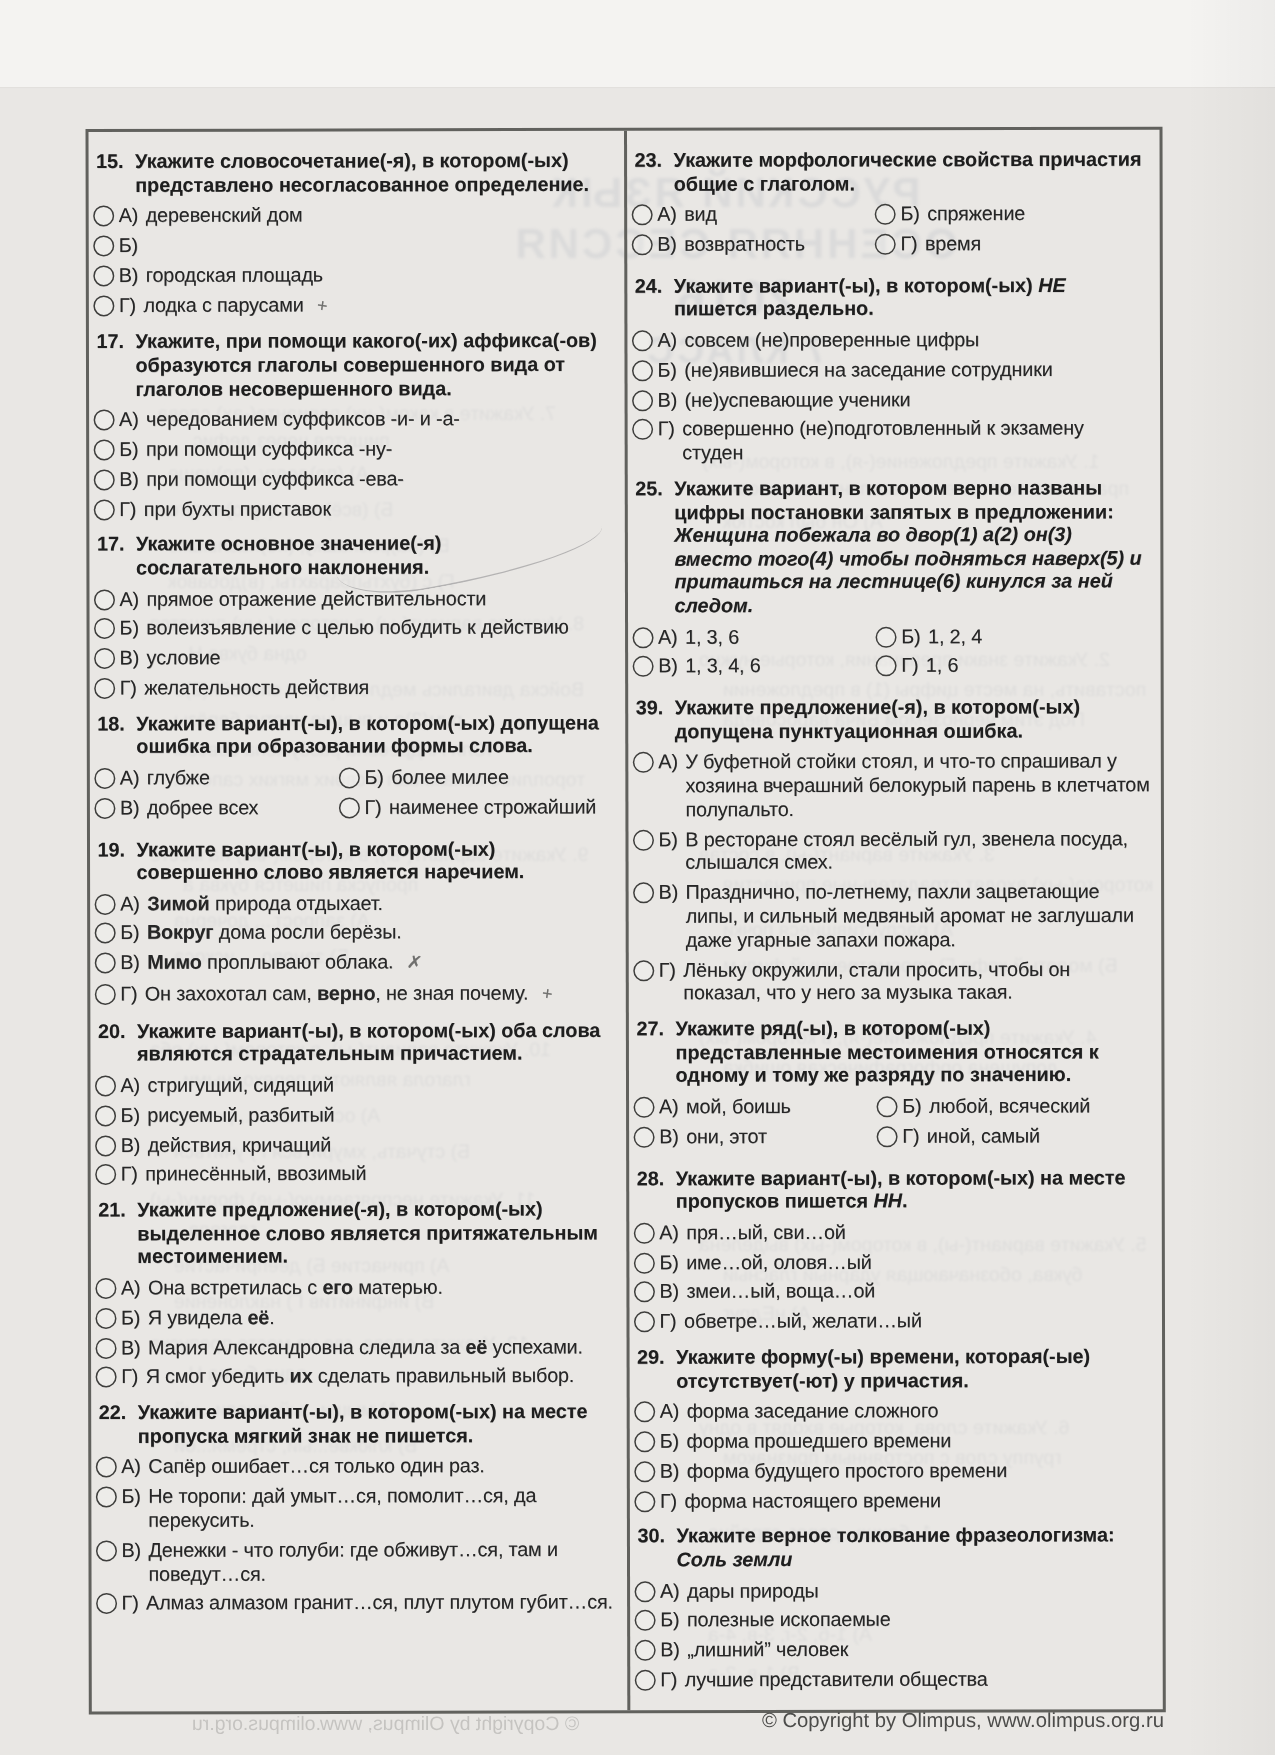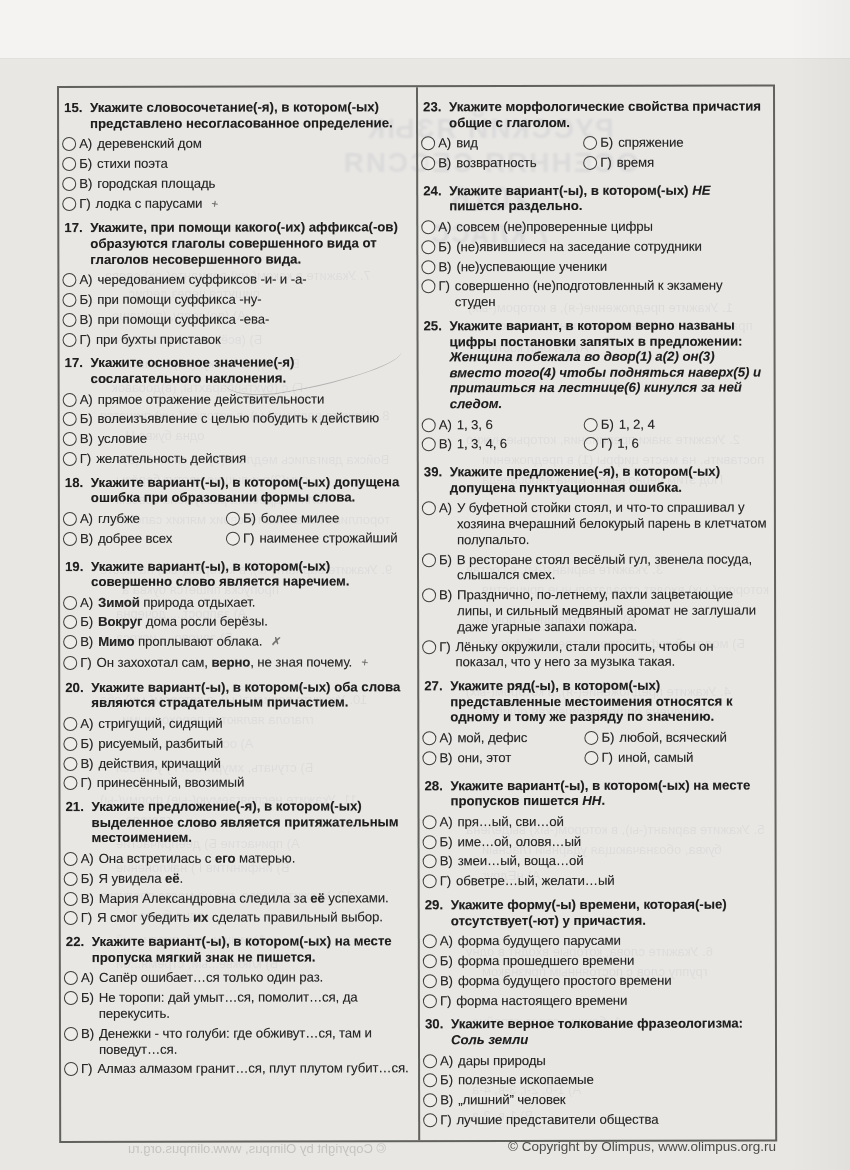--- a/index.html
+++ b/index.html
@@ -137,21 +137,20 @@
         </div>
         <div class="options">
           <div class="option">
             <span class="radio"></span>
             <span class="olabel">А)</span>
             <span class="otext">деревенский дом</span>
           </div>
           <div class="option">
             <span class="radio"></span>
             <span class="olabel">Б)</span>
-            <span class="otext">стихи поэта</span>
           </div>
           <div class="option">
             <span class="radio"></span>
             <span class="olabel">В)</span>
             <span class="otext">городская площадь</span>
           </div>
           <div class="option">
             <span class="radio"></span>
             <span class="olabel">Г)</span>
             <span class="otext">лодка с парусами<span class="mark">+</span></span>
@@ -470,21 +469,21 @@
       </section>
       <section class="question">
         <div class="stem">
           <span class="qnum">27.</span>
           <span class="qtext"><span>Укажите ряд(-ы), в котором(-ых) представленные местоимения относятся к одному и тому же разряду по значению.</span></span>
         </div>
         <div class="options two">
           <div class="option">
             <span class="radio"></span>
             <span class="olabel">А)</span>
-            <span class="otext">мой, дефис</span>
+            <span class="otext">мой, боишь</span>
           </div>
           <div class="option">
             <span class="radio"></span>
             <span class="olabel">Б)</span>
             <span class="otext">любой, всяческий</span>
           </div>
           <div class="option">
             <span class="radio"></span>
             <span class="olabel">В)</span>
             <span class="otext">они, этот</span>
@@ -526,21 +525,21 @@
       </section>
       <section class="question">
         <div class="stem">
           <span class="qnum">29.</span>
           <span class="qtext"><span>Укажите форму(-ы) времени, которая(-ые) отсутствует(-ют) у причастия.</span></span>
         </div>
         <div class="options">
           <div class="option">
             <span class="radio"></span>
             <span class="olabel">А)</span>
-            <span class="otext">форма будущего парусами</span>
+            <span class="otext">форма заседание сложного</span>
           </div>
           <div class="option">
             <span class="radio"></span>
             <span class="olabel">Б)</span>
             <span class="otext">форма прошедшего времени</span>
           </div>
           <div class="option">
             <span class="radio"></span>
             <span class="olabel">В)</span>
             <span class="otext">форма будущего простого времени</span>

